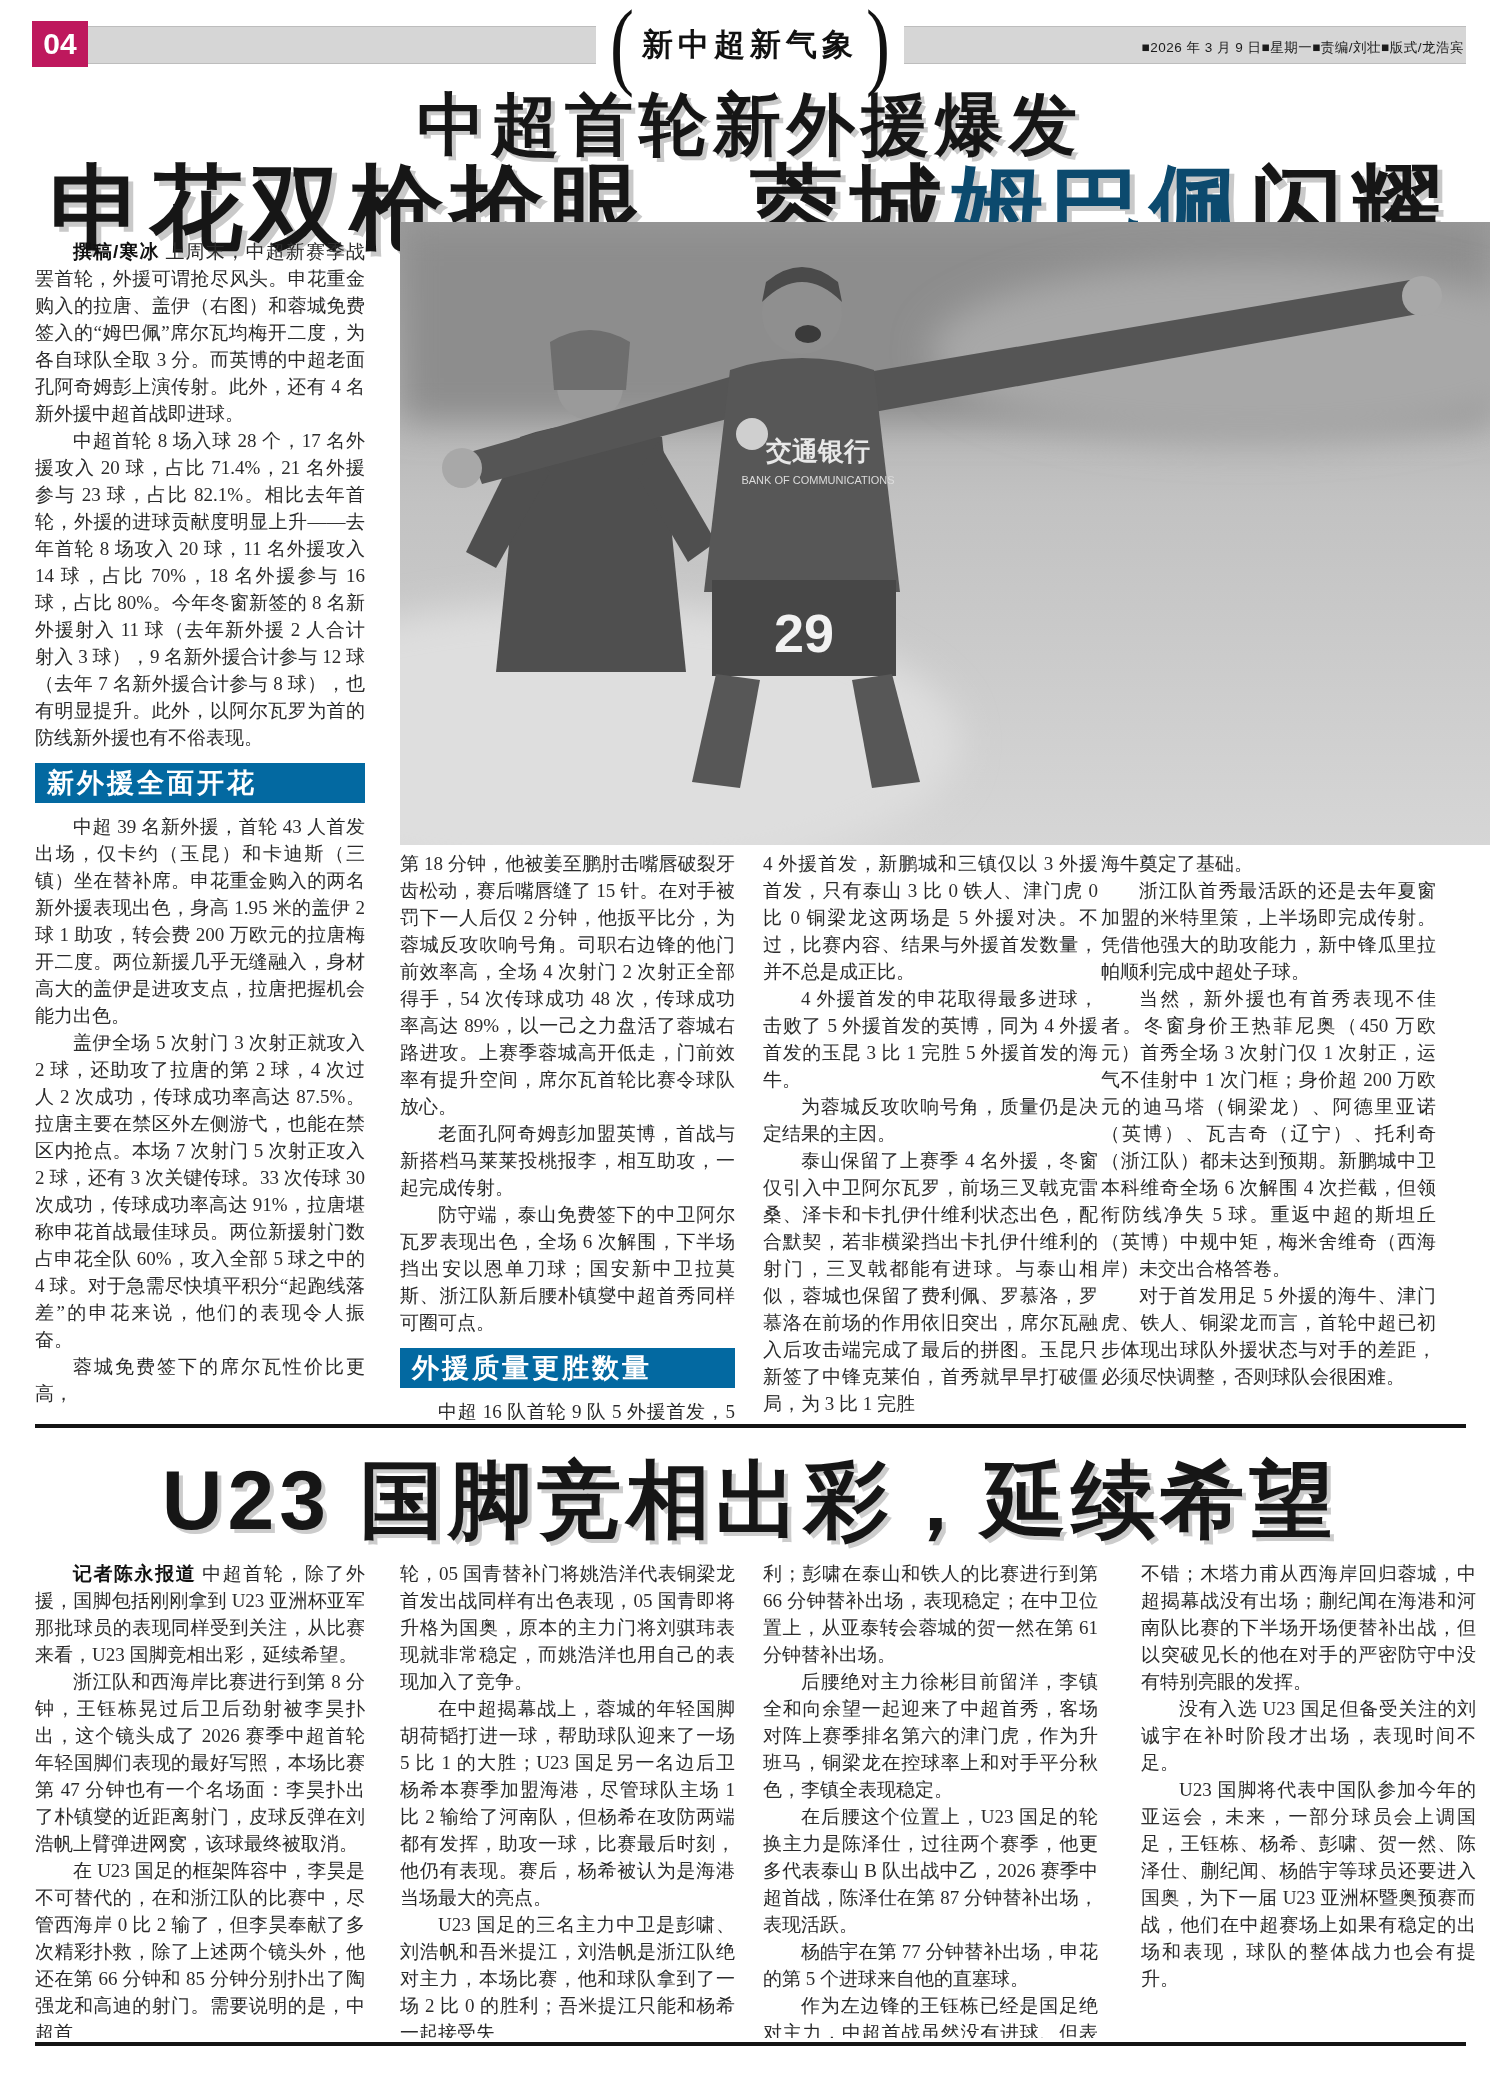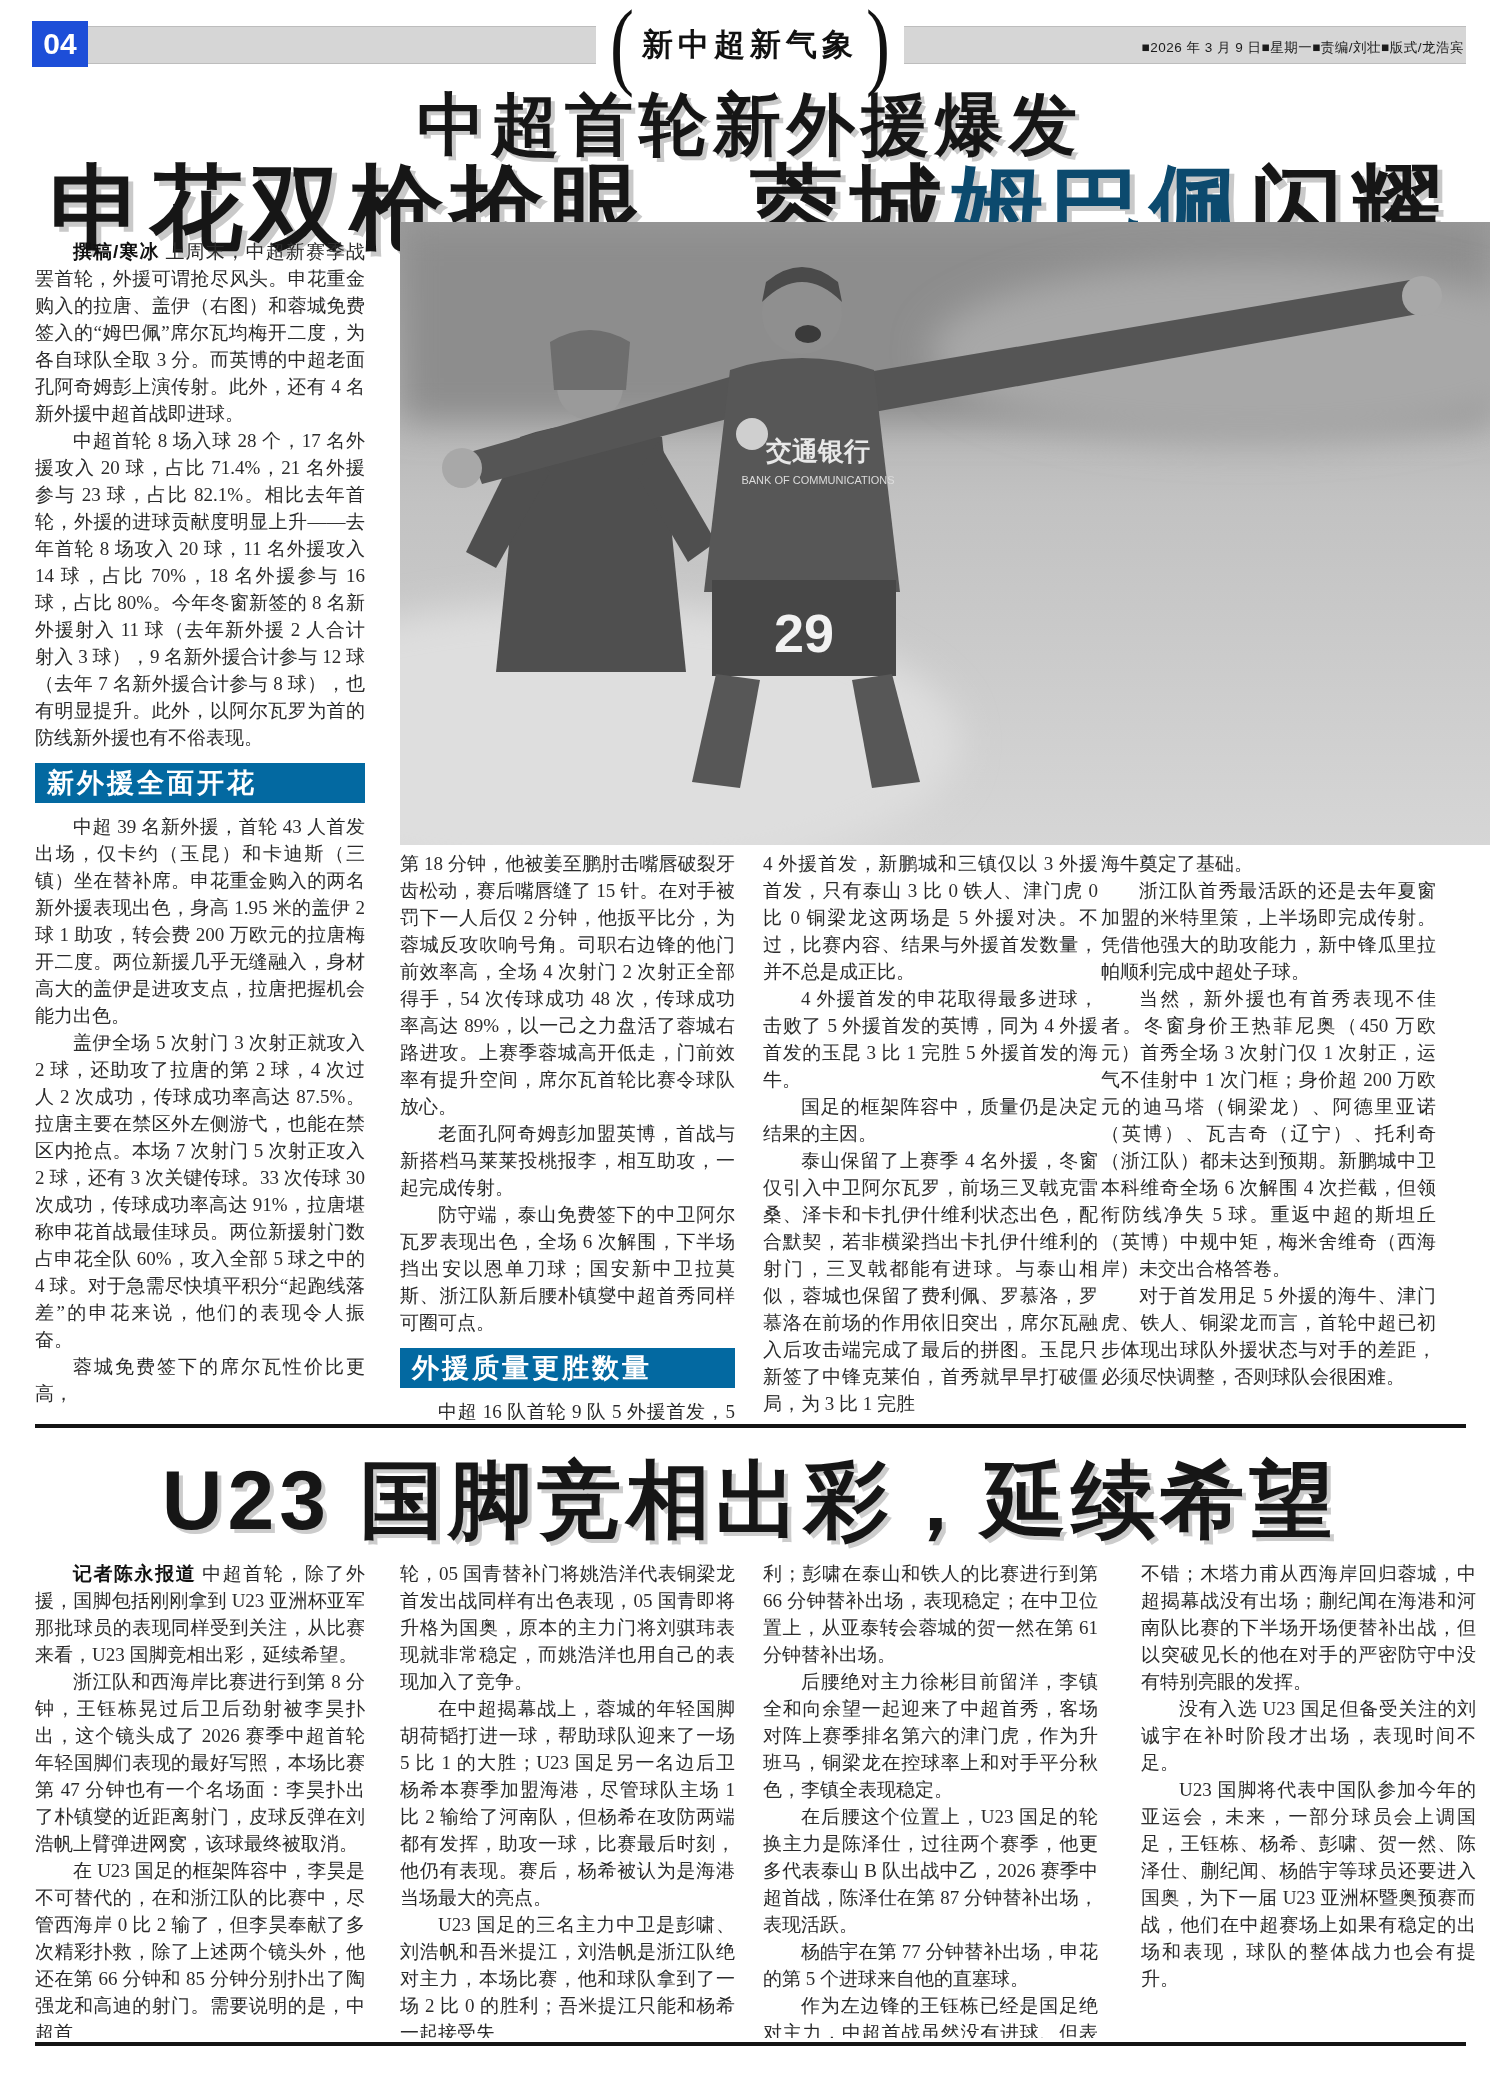--- a/index.html
+++ b/index.html
@@ -1,21 +1,21 @@
 <!DOCTYPE html>
 <html><head>
 <meta charset="utf-8">
 <style>
   html,body{margin:0;padding:0;background:#f2f2f2;}
   .page{position:relative;width:1500px;height:2077px;background:#ffffff;margin:0 auto;overflow:hidden;
         font-family:"Liberation Serif", serif;color:#282828;}
   
   .topbar{position:absolute;left:32px;top:26px;width:1434px;height:36px;background:#d6d6d6;
           border-top:1px solid #bdbdbd;border-bottom:1px solid #bdbdbd;}
-  .pagenum{position:absolute;left:32px;top:21px;width:56px;height:46px;background:#1d4ed8;color:#ffffff;
+  .pagenum{position:absolute;left:32px;top:21px;width:56px;height:46px;background:#be185d;color:#ffffff;
            font-family:"Liberation Sans",sans-serif;font-weight:bold;font-size:30px;display:flex;
            align-items:center;justify-content:center;}
   .banner{position:absolute;left:50%;top:8px;transform:translateX(-50%);background:#ffffff;
           padding:0 14px;height:74px;display:flex;align-items:center;gap:4px;}
   .banner .paren{font-size:72px;font-weight:300;line-height:70px;transform:scaleY(1.35);
                  font-family:"Liberation Serif",serif;color:#111;}
   .banner .banner-text{font-size:31px;font-weight:bold;letter-spacing:5px;color:#111;
                        font-family:Liberation Mono, monospace;padding:0 4px;}
   .dateline{position:absolute;right:36px;top:39px;font-size:13.5px;color:#1b1b1b;
             font-family:"Liberation Sans",sans-serif;letter-spacing:.5px;}
@@ -128,21 +128,21 @@
     <p class="cont">第 18 分钟，他被姜至鹏肘击嘴唇破裂牙齿松动，赛后嘴唇缝了 15 针。在对手被罚下一人后仅 2 分钟，他扳平比分，为蓉城反攻吹响号角。司职右边锋的他门前效率高，全场 4 次射门 2 次射正全部得手，54 次传球成功 48 次，传球成功率高达 89%，以一己之力盘活了蓉城右路进攻。上赛季蓉城高开低走，门前效率有提升空间，席尔瓦首轮比赛令球队放心。</p>
     <p>老面孔阿奇姆彭加盟英博，首战与新搭档马莱莱投桃报李，相互助攻，一起完成传射。</p>
     <p>防守端，泰山免费签下的中卫阿尔瓦罗表现出色，全场 6 次解围，下半场挡出安以恩单刀球；国安新中卫拉莫斯、浙江队新后腰朴镇燮中超首秀同样可圈可点。</p>
     <div class="sec-head">外援质量更胜数量</div>
     <p>中超 16 队首轮 9 队 5 外援首发，5 队</p>
   </div>
 
   <div class="col c3t">
     <p class="cont">4 外援首发，新鹏城和三镇仅以 3 外援首发，只有泰山 3 比 0 铁人、津门虎 0 比 0 铜梁龙这两场是 5 外援对决。不过，比赛内容、结果与外援首发数量，并不总是成正比。</p>
     <p>4 外援首发的申花取得最多进球，击败了 5 外援首发的英博，同为 4 外援首发的玉昆 3 比 1 完胜 5 外援首发的海牛。</p>
-    <p>国足的框架阵容中，质量仍是决定结果的主因。</p>
+    <p>为蓉城反攻吹响号角，质量仍是决定结果的主因。</p>
     <p>泰山保留了上赛季 4 名外援，冬窗仅引入中卫阿尔瓦罗，前场三叉戟克雷桑、泽卡和卡扎伊什维利状态出色，配合默契，若非横梁挡出卡扎伊什维利的射门，三叉戟都能有进球。与泰山相似，蓉城也保留了费利佩、罗慕洛，罗慕洛在前场的作用依旧突出，席尔瓦融入后攻击端完成了最后的拼图。玉昆只新签了中锋克莱伯，首秀就早早打破僵局，为 3 比 1 完胜</p>
   </div>
 
   <div class="col c4t">
     <p class="cont">海牛奠定了基础。</p>
     <p>浙江队首秀最活跃的还是去年夏窗加盟的米特里策，上半场即完成传射。凭借他强大的助攻能力，新中锋瓜里拉帕顺利完成中超处子球。</p>
     <p>当然，新外援也有首秀表现不佳者。冬窗身价王热菲尼奥（450 万欧元）首秀全场 3 次射门仅 1 次射正，运气不佳射中 1 次门框；身价超 200 万欧元的迪马塔（铜梁龙）、阿德里亚诺（英博）、瓦吉奇（辽宁）、托利奇（浙江队）都未达到预期。新鹏城中卫本科维奇全场 6 次解围 4 次拦截，但领衔防线净失 5 球。重返中超的斯坦丘（英博）中规中矩，梅米舍维奇（西海岸）未交出合格答卷。</p>
     <p>对于首发用足 5 外援的海牛、津门虎、铁人、铜梁龙而言，首轮中超已初步体现出球队外援状态与对手的差距，必须尽快调整，否则球队会很困难。</p>
   </div>
 

